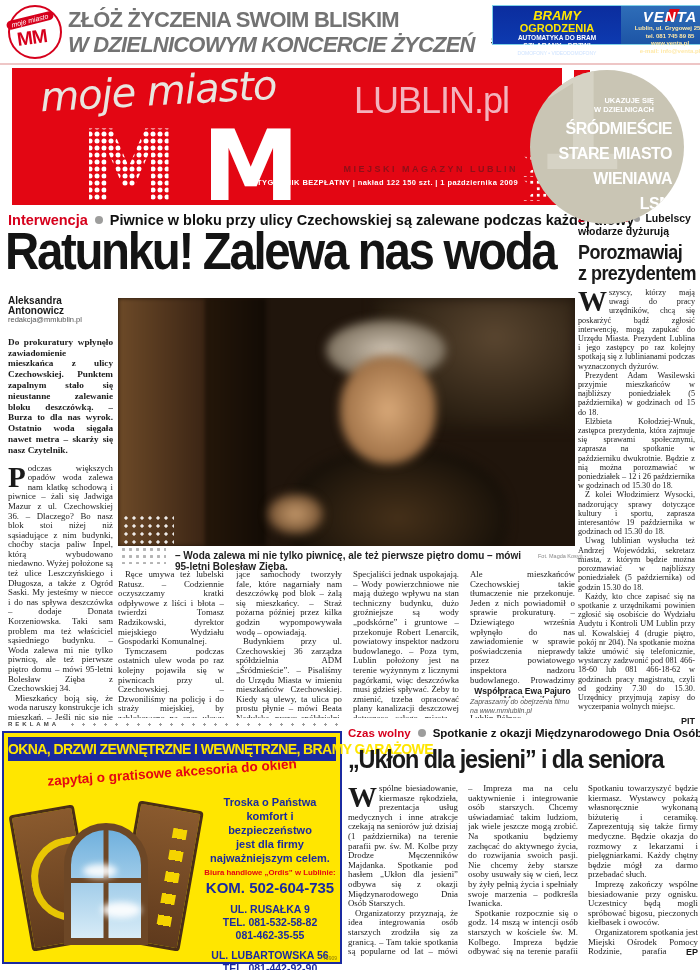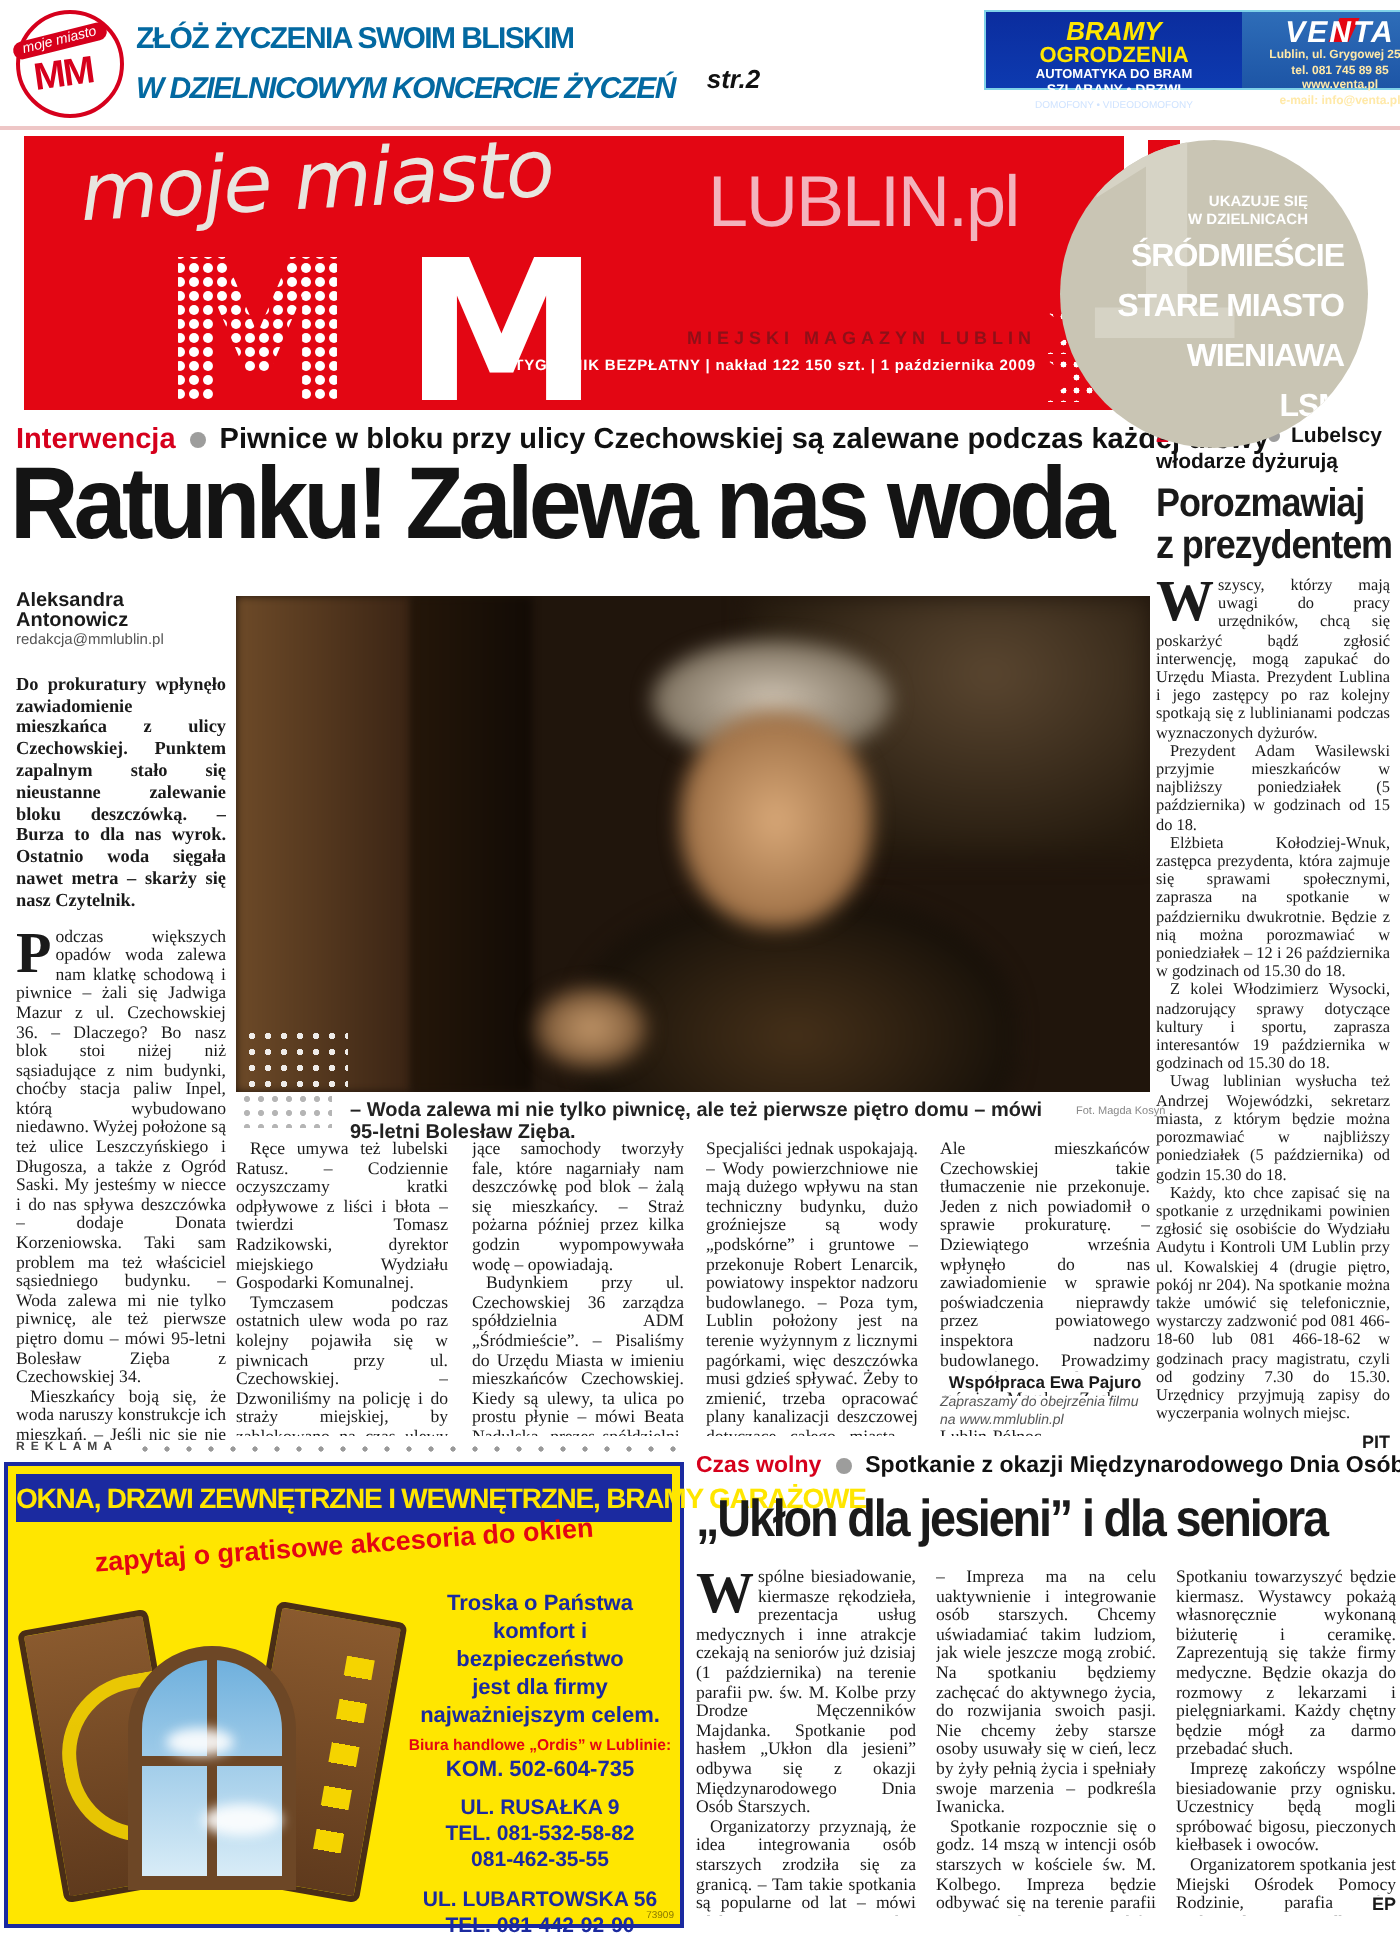--- a/index.html
+++ b/index.html
@@ -6,21 +6,21 @@
   body{width:700px;height:970px;position:relative;background:#fff;overflow:hidden;
        font-family:"Liberation Sans",sans-serif;color:#1a1a1a;}
 
   
   .topstrip{position:absolute;left:0;top:0;width:700px;height:63px;background:#fff;}
   .stamp{position:absolute;left:8px;top:5px;width:50px;height:50px;border:2px solid #d6001c;border-radius:50%;}
   .stamp-band{position:absolute;left:-4px;top:9px;background:#d6001c;color:#fff;font-size:7px;font-style:italic;
               padding:1px 5px;border-radius:6px;transform:rotate(-14deg);white-space:nowrap;}
   .stamp-mm{position:absolute;left:7px;top:20px;color:#d6001c;font-weight:bold;font-size:19px;letter-spacing:-1px;transform:rotate(-8deg);}
   .promo{position:absolute;left:68px;top:7px;width:400px;}
-  .promo-l1,.promo-l2{color:#0369a1;font-weight:bold;font-size:15px;letter-spacing:-0.8px;line-height:25px;white-space:nowrap;}
+  .promo-l1,.promo-l2{color:#737373;font-weight:bold;font-size:22px;letter-spacing:-0.8px;line-height:25px;white-space:nowrap;}
   .promo-l2row{display:flex;align-items:flex-start;font-style:italic;}
   .pageref{color:#111;font-weight:bold;font-size:13px;margin-left:16px;margin-bottom:1px;}
   .venta{position:absolute;left:492px;top:5px;width:228px;height:40px;display:flex;
          border:1px solid #7fd2e8;box-sizing:border-box;}
   .venta-left{width:128px;background:linear-gradient(180deg,#0b2d9e,#0d3ab0);text-align:center;padding-top:3px;box-sizing:border-box;}
   .venta-l1{color:#ffe600;font-weight:bold;font-style:italic;font-size:13px;line-height:13px;}
   .venta-l2{color:#ffe600;font-weight:bold;font-size:11px;line-height:12px;}
   .venta-l3{color:#fff;font-weight:bold;font-size:6.5px;line-height:8px;}
   .venta-l4{color:#fff;font-weight:bold;font-size:7px;line-height:8px;}
   .venta-l5{color:#cfe3ff;font-size:5px;line-height:7px;}
@@ -133,21 +133,21 @@
   .window{position:absolute;left:54px;top:28px;width:84px;height:122px;border:7px solid #6d4726;
           border-radius:42px 42px 0 0;background:linear-gradient(180deg,#6fb0dd,#d8ecf7);box-sizing:border-box;z-index:2;}
   .window::before{content:"";position:absolute;left:50%;top:0;width:5px;height:100%;background:#6d4726;transform:translateX(-50%);}
   .window::after{content:"";position:absolute;left:0;top:44%;width:100%;height:5px;background:#6d4726;}
   .cloud{position:absolute;background:#fff;border-radius:50%;filter:blur(3px);opacity:.9;z-index:1;}
   .cloud1{left:12px;top:34px;width:34px;height:14px;}
   .cloud2{left:30px;top:72px;width:40px;height:16px;}
   .drutex-right{position:absolute;left:200px;top:62px;width:132px;text-align:center;}
   .dr-slogan{color:#1b2aa0;font-weight:bold;font-size:11px;line-height:14px;}
   .dr-offices{color:#e40613;font-weight:bold;font-size:7.8px;margin-top:3px;}
-  .dr-kom{color:#1b2aa0;font-weight:bold;font-size:11px;margin-top:2px;}
+  .dr-kom{color:#1b2aa0;font-weight:bold;font-size:15px;margin-top:2px;}
   .dr-line{color:#1b2aa0;font-weight:bold;font-size:10.5px;line-height:13px;}
   .dr-gap{height:7px;}
   .drutex-brand{position:relative;margin-top:9px;text-align:right;padding-right:14px;
                 color:#e40613;font-weight:bold;font-size:18px;letter-spacing:1px;font-family:"Liberation Serif",serif;}
   .drutex-brand::after{content:"";position:absolute;right:0;top:-6px;width:42px;height:26px;
                 background:#1b2aa0;clip-path:polygon(100% 0,100% 60%,0 100%,55% 45%);opacity:.9;}
   .drutex-code{position:absolute;right:3px;bottom:1px;font-size:5px;color:#8a7a00;}
 
   
   .seniors{position:absolute;left:348px;top:727px;width:350px;}

